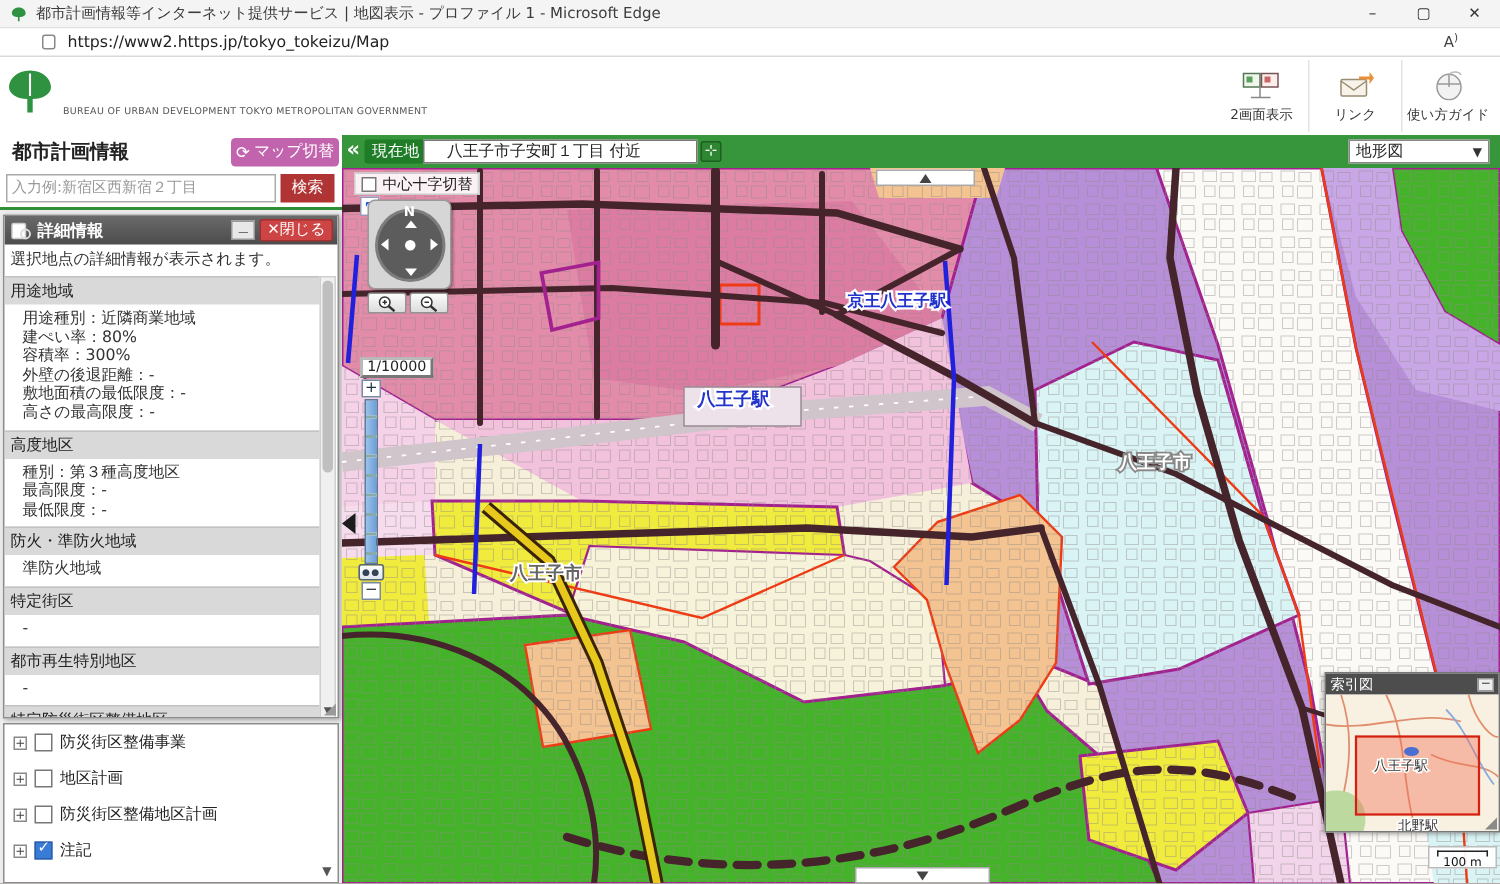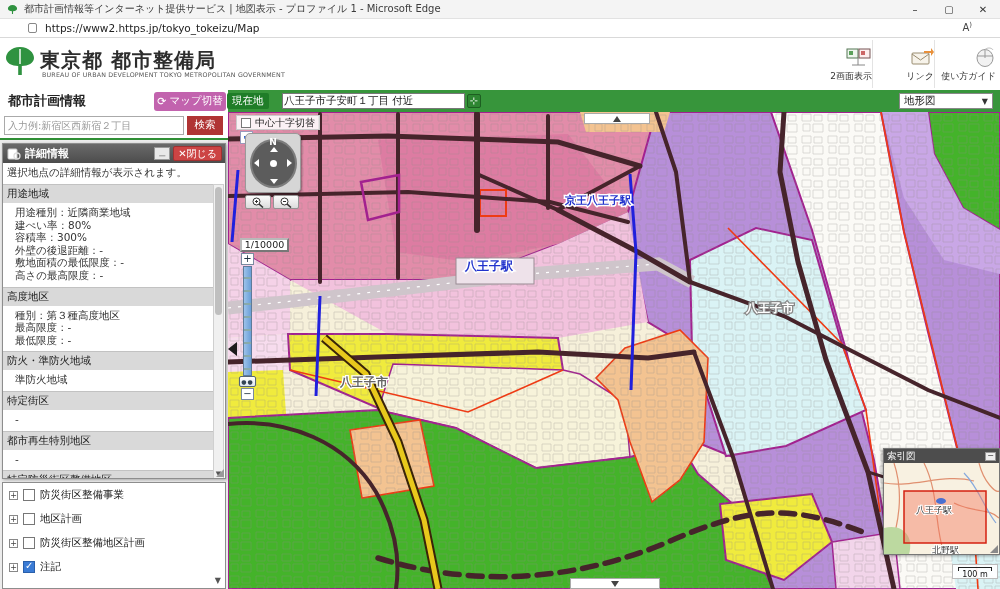--- a/index.html
+++ b/index.html
@@ -16,34 +16,34 @@
   .urlicon{width:9px;height:10px;border:1px solid #888;border-radius:2px;margin:0 8px 0 28px;}
   .readaloud{position:absolute;right:28px;top:21px;font-size:10px;color:#444;}
   .readaloud i{font-style:normal;font-size:7px;vertical-align:super;}
 
   
   .header{left:0;top:38px;width:1000px;height:52px;background:#fff;}
   .logo{left:5px;top:7px;width:30px;height:32px;}
   .h-title{left:40px;top:9px;font-size:20px;font-weight:bold;color:#2d2d2d;letter-spacing:1px;}
   .h-sub{left:42px;top:33px;font-size:6.3px;color:#555;letter-spacing:.2px;}
   .hbtns{position:absolute;right:4px;top:2px;height:48px;display:flex;}
-  .hbtn{width:62px;border-left:1px solid #e3e3e3;display:flex;flex-direction:column;align-items:flex-end;justify-content:center;cursor:pointer;}
+  .hbtn{width:62px;border-left:1px solid #e3e3e3;display:flex;flex-direction:column;align-items:center;justify-content:center;cursor:pointer;}
   .hbtn:first-child{border-left:none;}
   .hbtn .ic{height:22px;display:flex;align-items:flex-end;}
   .hbtn .lb{font-size:9px;color:#333;margin-top:3px;white-space:nowrap;}
 
   
   .toolbar{left:0;top:90px;width:1000px;height:22px;background:#37953b;}
   .tb-left{left:0;top:0;width:228px;height:22px;background:#fff;display:flex;align-items:center;}
   .tb-title{font-size:13px;font-weight:bold;color:#222;margin-left:8px;flex:1;}
   .mapswitch{width:72px;height:19px;background:#c263ae;border-radius:3px;color:#fff;font-size:10.5px;display:flex;align-items:center;justify-content:center;margin-right:2px;cursor:pointer;}
   .mapswitch .rot{font-size:11px;margin-right:3px;}
   .tb-collapse{left:231px;top:2px;color:#fff;font-size:14px;font-weight:bold;cursor:pointer;}
-  .loc-badge{left:227px;top:3px;height:16px;background:#1f7d28;color:#fff;font-size:10.5px;padding:1px 5px;border-radius:2px;}
-  .loc-input{left:282px;top:3px;width:183px;height:16px;border:1px solid #777;font-size:10.5px;padding:0 1px;color:#222;background:#fff;}
+  .loc-badge{left:243px;top:3px;height:16px;background:#1f7d28;color:#fff;font-size:10.5px;padding:1px 5px;border-radius:2px;}
+  .loc-input{left:282px;top:3px;width:183px;height:16px;border:1px solid #777;font-size:10.5px;padding:0 15px;color:#222;background:#fff;}
   .loc-target{left:467px;top:4px;width:14px;height:14px;background:#2e8632;border:1px solid #1d5e21;color:#fff;font-size:10px;line-height:12px;text-align:center;border-radius:2px;cursor:pointer;}
   .basemap{left:899px;top:3px;width:94px;height:16px;background:#fff;border:1px solid #888;font-size:10.5px;color:#222;display:flex;align-items:center;padding-left:4px;cursor:pointer;}
   .basemap .chev{margin-left:auto;margin-right:4px;font-size:8px;color:#333;}
 
   
   .sidebar{left:0;top:112px;width:228px;height:477px;background:#ececec;}
   .searchrow{left:0;top:0;width:228px;height:28px;background:#fff;display:flex;align-items:center;border-bottom:2px solid #2f8f35;}
   .searchinput{width:180px;height:19px;margin-left:4px;border:1px solid #aaa;font-size:10px;padding:2px 3px;color:#333;}
   .searchinput::placeholder{color:#999;}
   .searchbtn{width:36px;height:19px;margin-left:3px;background:#b03434;color:#fff;border:none;font-size:10.5px;cursor:pointer;padding:0;}
@@ -125,21 +125,20 @@
     <span class="urlicon"></span>
     <span>https://www2.https.jp/tokyo_tokeizu/Map</span>
   </div>
   <div class="abs readaloud"><span>A</span><i>)</i></div>
 
   <div class="abs header">
     <svg class="abs logo" viewBox="0 0 30 32">
       <path d="M15 2 C24 2 29 8 29 13 C29 18 23 21 16.8 21 L16.8 30 L13.2 30 L13.2 21 C7 21 1 18 1 13 C1 8 6 2 15 2 Z" fill="#2f9240"></path>
       <path d="M15 4 L15 19" stroke="#fff" stroke-width="1.4"></path>
     </svg>
-    <div class="abs h-title">東京都 都市整備局</div>
     <div class="abs h-sub">BUREAU OF URBAN DEVELOPMENT TOKYO METROPOLITAN GOVERNMENT</div>
     <div class="hbtns">
       <div class="hbtn">
         <span class="ic">
           <svg width="26" height="20" viewBox="0 0 26 20">
               <rect x="1" y="2" width="11" height="9" fill="#eef6ee" stroke="#557755"></rect>
               <rect x="3" y="4" width="4" height="4" fill="#5aa05a"></rect>
               <rect x="13" y="2" width="11" height="9" fill="#fdeeee" stroke="#775555"></rect>
               <rect x="15" y="4" width="4" height="4" fill="#cc6666"></rect>
               <path d="M12 11 L12 15 M6 18 L19 18 M12 15 L12 18" stroke="#888" fill="none"></path>

